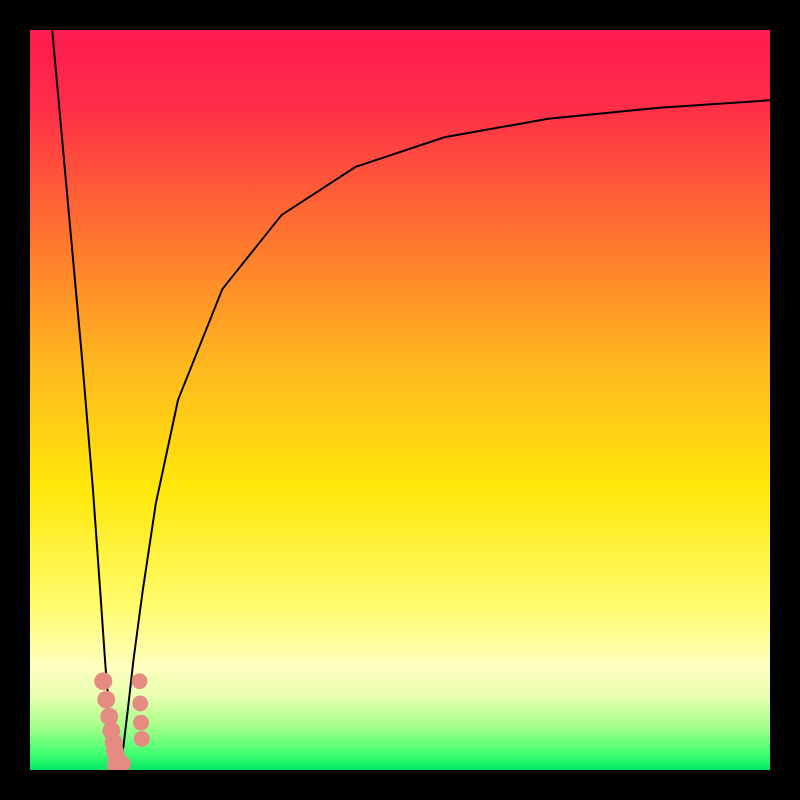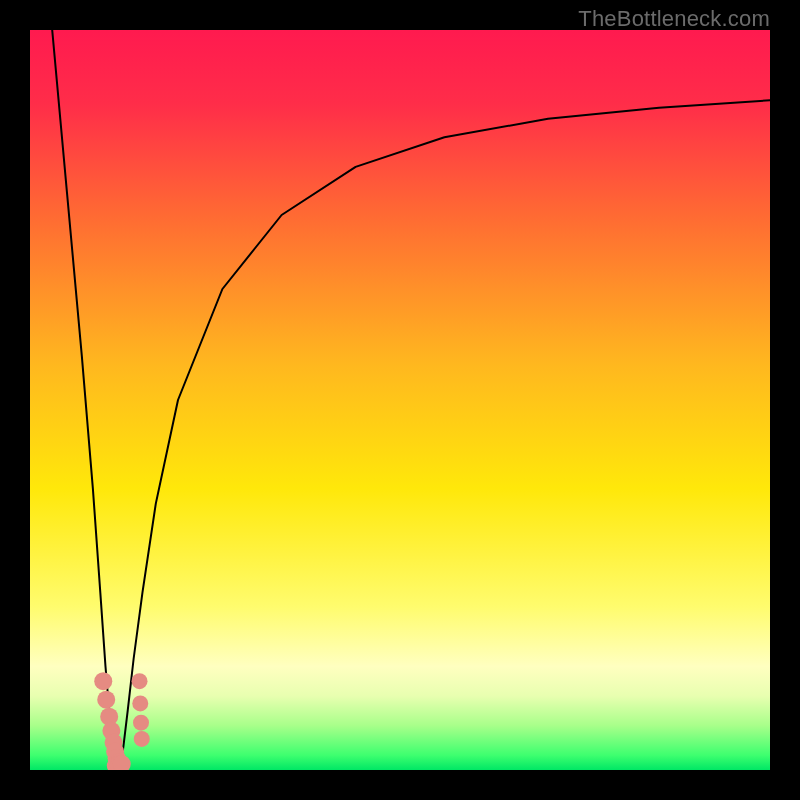--- a/index.html
+++ b/index.html
@@ -45,21 +45,20 @@
     position: absolute;
     left: 0; top: 0;
     width: 100%;
     height: 100%;
   }
 </style>
 </head>
 <body>
 
 <div class="frame">
-  <div class="watermark">TheBottleneck.com</div>
   <div class="plot">
     <svg class="gradient-bg" viewBox="0 0 740 740" preserveAspectRatio="none">
       <defs>
         <linearGradient id="bg-grad" x1="0" y1="0" x2="0" y2="1">
             <stop offset="0%" stop-color="#ff1a4f"></stop>
             <stop offset="10%" stop-color="#ff2d49"></stop>
             <stop offset="25%" stop-color="#ff6a33"></stop>
             <stop offset="45%" stop-color="#ffb71f"></stop>
             <stop offset="62%" stop-color="#ffe80a"></stop>
             <stop offset="78%" stop-color="#fffc6e"></stop>

